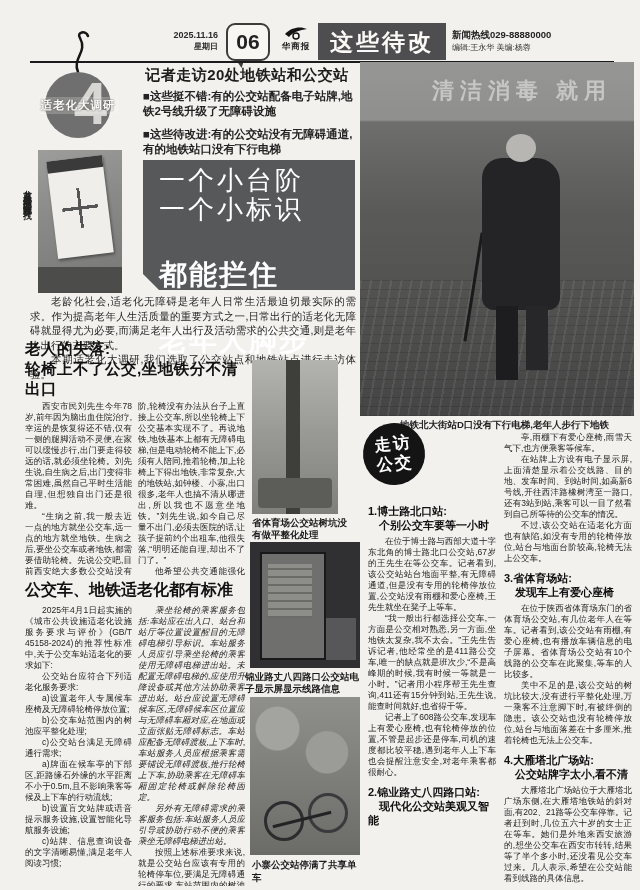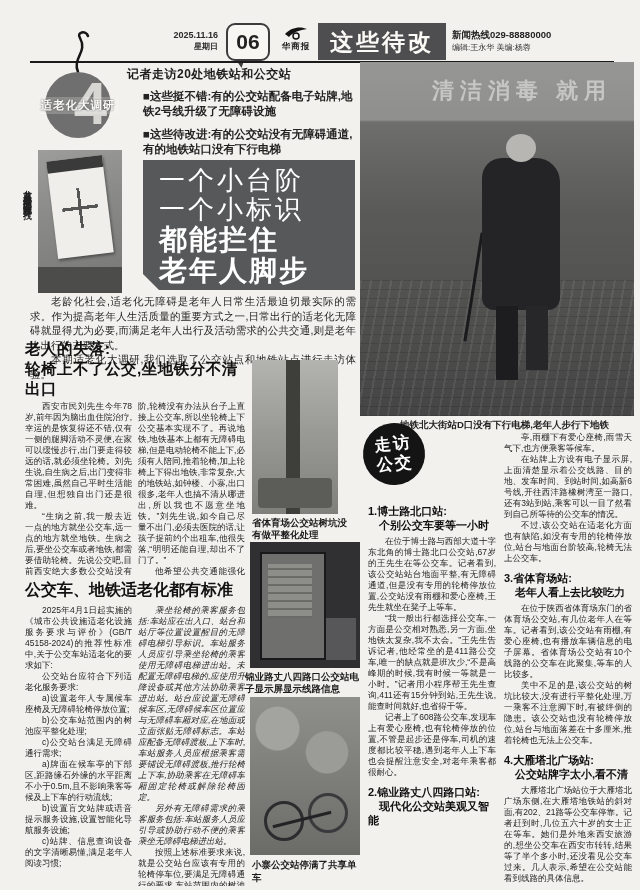--- a/index.html
+++ b/index.html
@@ -39,31 +39,31 @@
       linear-gradient(160deg,#9d9d9b 0%,#8a8a88 40%,#767674 100%);overflow:hidden;}
   .photo-left .sign{position:absolute;left:14px;top:8px;width:56px;height:98px;background:#efeeea;
       transform:rotate(-7deg);box-shadow:1px 2px 3px rgba(0,0,0,.4);}
   .photo-left .sign .bar{height:12px;background:#3a3a3a;}
   .photo-left .sign .map{margin:18px 10px;height:40px;
       background:linear-gradient(90deg,transparent 46%,#555 46%,#555 54%,transparent 54%),
                  linear-gradient(0deg,transparent 46%,#555 46%,#555 54%,transparent 54%);}
   .photo-left .ground{position:absolute;bottom:0;left:0;right:0;height:26px;background:#4c4c4a;}
 
   
-  .kicker-title{left:127px;top:66px;width:214px;font-size:12px;font-weight:bold;letter-spacing:.5px;}
+  .kicker-title{left:140px;top:66px;width:214px;font-size:15px;font-weight:bold;letter-spacing:.5px;text-align:center;}
   .kicker-bullets{left:143px;top:89px;width:214px;}
   .kicker-bullets p{margin:0 0 8px 0;font-size:11.5px;font-weight:600;line-height:15px;color:#232323;}
 
   
   .headline-box{left:143px;top:160px;width:212px;height:130px;background:#57585a;color:#fff;padding:6px 0 0 16px;
                 box-sizing:border-box;}
   .headline-box::after{content:"";position:absolute;left:0;bottom:0;width:0;height:0;
                 border-bottom:16px solid #f3f1ee;border-right:16px solid transparent;}
   .hl-light{font-size:26px;font-weight:300;line-height:29px;letter-spacing:3px;}
-  .hl-bold{font-size:28px;font-weight:800;line-height:31px;letter-spacing:2px;}
+  .hl-bold{font-size:28px;font-weight:800;line-height:31px;letter-spacing:2px;margin-top:35px;}
 
   
   .intro{left:30px;top:294px;width:326px;}
   .intro p{margin:0;font-size:10.5px;line-height:14.5px;text-align:justify;text-indent:2em;color:#1f1f1f;}
 
   
   .photo-man{left:360px;top:62px;width:274px;height:354px;overflow:hidden;
      background:linear-gradient(180deg,#969695 0px,#8f8f8e 58px,#6e6e6d 60px,#5a5a59 150px,#525251 230px,#454545 354px);}
   .photo-man .ad{position:absolute;top:14px;left:72px;font-size:22px;font-weight:bold;color:#c6c6c4;letter-spacing:6px;}
   .photo-man .ground{position:absolute;left:0;right:0;top:218px;bottom:0;
@@ -257,21 +257,21 @@
       <p>“我一般出行都选择公交车,一方面是公交相对熟悉,另一方面,坐地铁太复杂,我不太会。”王先生告诉记者,他经常坐的是411路公交车,唯一的缺点就是班次少,“不是高峰期的时候,我有时候一等就是一小时。”记者用小程序帮王先生查询,411还有15分钟到站,王先生说,能查时间就好,也省得干等。</p>
       <p>记者上了608路公交车,发现车上有爱心座椅,也有轮椅停放的位置,不管是起步还是停车,司机的速度都比较平稳,遇到老年人上下车也会提醒注意安全,对老年乘客都很耐心。</p>
       <p class="sec-head">2.锦业路丈八四路口站:</p>
       <p class="sec-sub">现代化公交站美观又智能</p>
     </div>
   <div class="abs visit-colB">
       <p class="noind">亭,雨棚下有爱心座椅,雨雪天气下,也方便乘客等候车。</p>
       <p>在站牌上方设有电子显示屏,上面清楚显示着公交线路、目的地、发车时间、到站时间,如高新6号线,开往西沣路橡树湾至一路口,还有3站到站,乘客可以一目了然看到自己所等待的公交车的情况。</p>
       <p>不过,该公交站在适老化方面也有缺陷,如没有专用的轮椅停放位,站台与地面台阶较高,轮椅无法上公交车。</p>
       <p class="sec-head">3.省体育场站:</p>
-      <p class="sec-sub">老年人看上去比较吃力</p>
+      <p class="sec-sub">发现车上有爱心座椅</p>
       <p>在位于陕西省体育场东门的省体育场公交站,有几位老年人在等车。记者看到,该公交站有雨棚,有爱心座椅,也有播放车辆信息的电子屏幕。省体育场公交站有10个线路的公交车在此聚集,等车的人比较多。</p>
       <p>美中不足的是,该公交站的树坑比较大,没有进行平整化处理,万一乘客不注意脚下时,有被绊倒的隐患。该公交站也没有轮椅停放位,站台与地面落差在十多厘米,推着轮椅也无法上公交车。</p>
       <p class="sec-head">4.大雁塔北广场站:</p>
       <p class="sec-sub">公交站牌字太小,看不清</p>
       <p>大雁塔北广场站位于大雁塔北广场东侧,在大雁塔地铁站的斜对面,有202、21路等公交车停靠。记者赶到时,几位五六十岁的女士正在等车。她们是外地来西安旅游的,想坐公交车在西安市转转,结果等了半个多小时,还没看见公交车过来。几人表示,希望在公交站能看到线路的具体信息。</p>
       <p>记者看到,该公交站有雨棚,有爱心座椅,公交站台附近的树坑也做了平整化处理。不过,该公交站没有电子屏幕,站牌上的字体较小,老年人看上去比较吃力。该公交站也没有轮椅停放位,推着轮椅也无法上公交车。</p>
     </div>
 
 </div>
 

